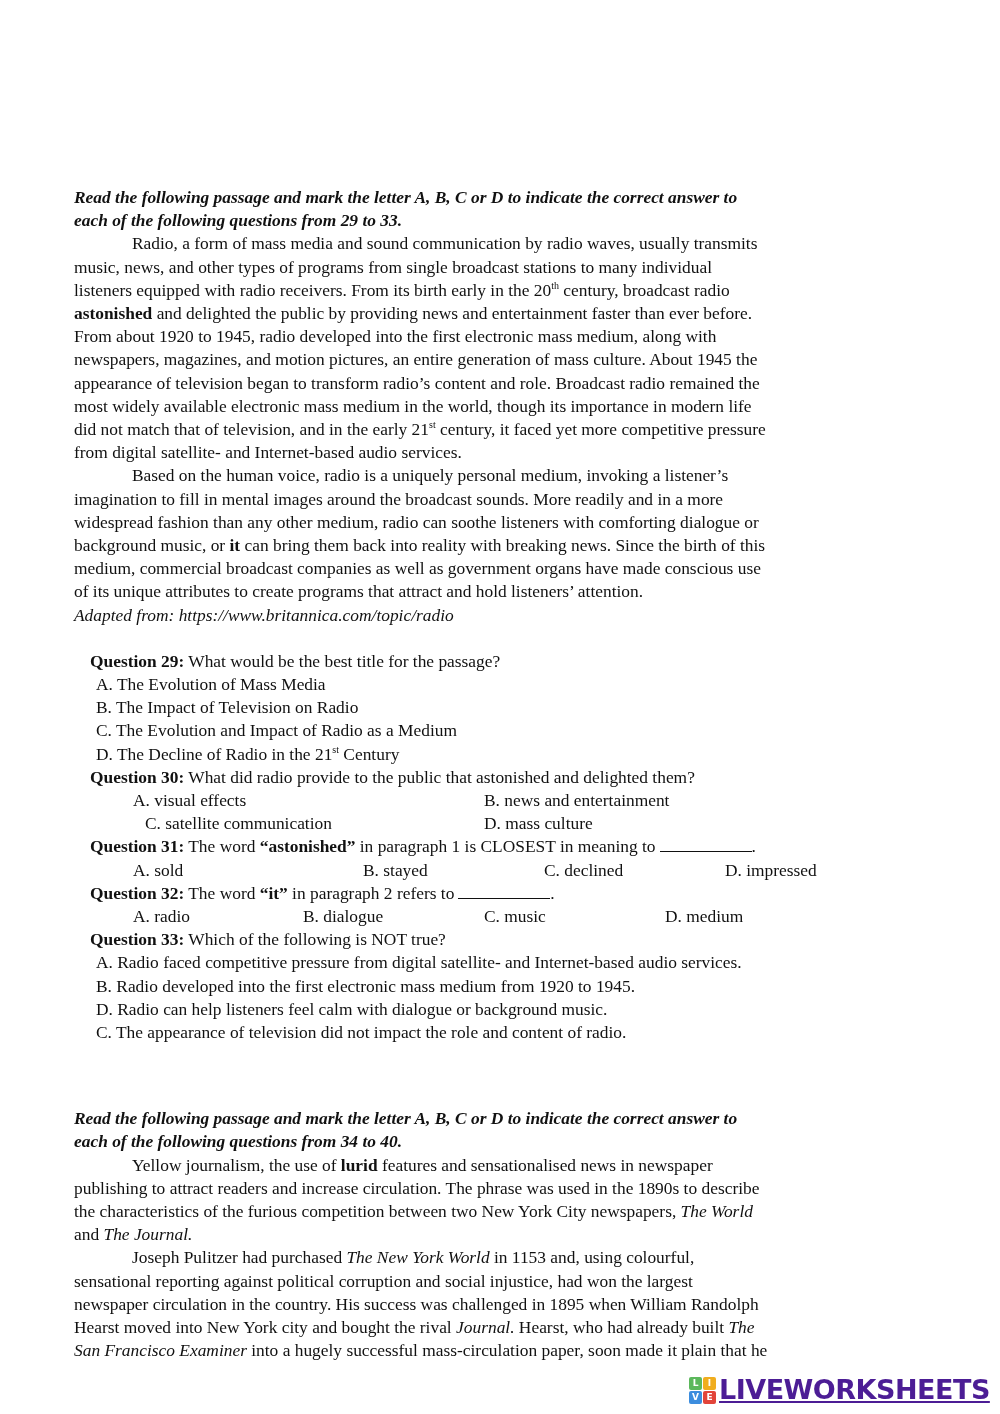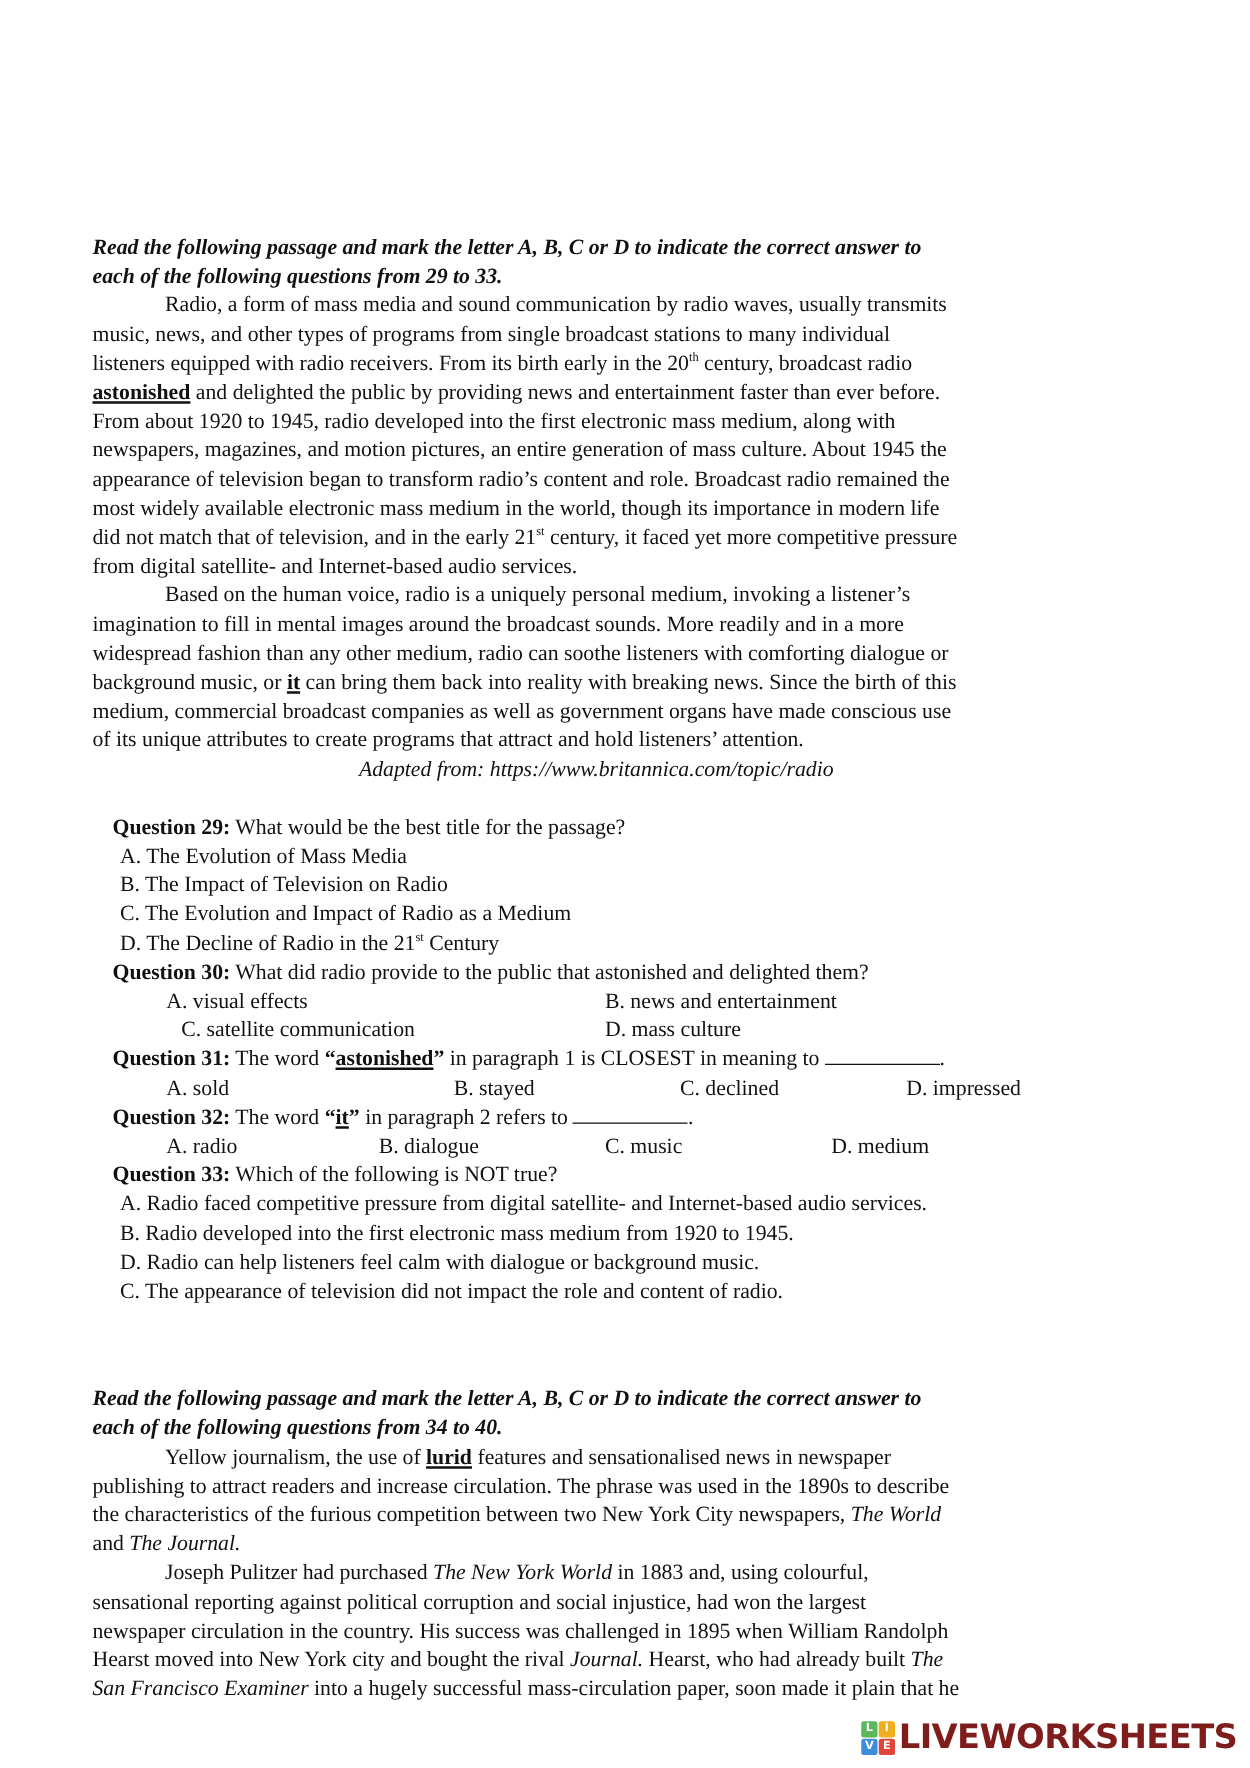--- a/index.html
+++ b/index.html
@@ -4,23 +4,23 @@
 <style>
   html, body { margin: 0; padding: 0; background: #ffffff; }
   body { width: 1000px; height: 1414px; position: relative; overflow: hidden;
          font-family: "Liberation Serif", serif; color: #111111; }
   .page { position: absolute; left: 74px; top: 146px; width: 810px;
           font-size: 17.4px; line-height: 23.2px; }
   .instr { font-weight: bold; font-style: italic; margin-top: 40px; }
   .para { text-indent: 58px; text-align: left; }
   .para .ln { display: block; }
   .para .ln:not(:first-child) { text-indent: 0; }
-  .ul-bold { font-weight: bold; text-decoration: underline; text-decoration-thickness: 2px; text-underline-offset: 2px; }
+  .ul-bold { font-weight: bold; text-decoration-thickness: 2px; text-underline-offset: 2px; }
   sup { font-size: 10px; line-height: 0; vertical-align: 7px; }
-  .source { text-align: center; font-style: italic; padding-right: 4px; }
+  .source { text-align: left; font-style: italic; padding-right: 4px; }
   .gap { height: 23px; }
   .q { display: block; margin-left: 16px; }
   .q b { font-weight: bold; }
   .opt { display: block; margin-left: 22px; }
   .opts-row { display: block; position: relative; height: 23.2px; }
   .opts-row span { position: absolute; top: 0; white-space: nowrap; }
   .blank { display: inline-block; width: 92px; border-bottom: 1px solid #111; height: 16px; vertical-align: baseline; margin-left: 4px; }
   .logo { position: absolute; left: 689px; top: 1374px; height: 32px; display: flex; align-items: center; }
   .logo-grid { display: grid; grid-template-columns: 13px 13px; grid-template-rows: 13px 13px; gap: 1px; margin-right: 3px; }
   .logo-grid span { display: flex; align-items: center; justify-content: center; color: #fff;
@@ -120,29 +120,29 @@
   </div>
 
   <div class="para">
     <span class="ln"><span>Yellow journalism, the use of </span><span class="ul-bold">lurid</span><span> features and sensationalised news in newspaper</span></span>
     <span class="ln">publishing to attract readers and increase circulation. The phrase was used in the 1890s to describe</span>
     <span class="ln"><span>the characteristics of the furious competition between two New York City newspapers, </span><i>The World</i></span>
     <span class="ln"><span>and </span><i>The Journal.</i></span>
   </div>
 
   <div class="para">
-    <span class="ln"><span>Joseph Pulitzer had purchased </span><i>The New York World</i><span> in 1883 and, using colourful,</span></span>
+    <span class="ln"><span>Joseph Pulitzer had purchased </span><i>The New York World</i><span> in 1153 and, using colourful,</span></span>
     <span class="ln">sensational reporting against political corruption and social injustice, had won the largest</span>
     <span class="ln">newspaper circulation in the country. His success was challenged in 1895 when William Randolph</span>
     <span class="ln"><span>Hearst moved into New York city and bought the rival </span><i>Journal.</i><span> Hearst, who had already built </span><i>The</i></span>
     <span class="ln"><i>San Francisco Examiner</i><span> into a hugely successful mass-circulation paper, soon made it plain that he</span></span>
   </div>
 </div>
 
 <div class="logo">
   <div class="logo-grid">
     <span style="background: rgb(92, 184, 92);">L</span>
     <span style="background: rgb(240, 173, 30);">I</span>
     <span style="background: rgb(60, 141, 222);">V</span>
     <span style="background: rgb(226, 68, 58);">E</span>
   </div>
-  <span class="logo-text" style="color: #7f1d1d;">LIVEWORKSHEETS</span>
+  <span class="logo-text" style="color: #4c1d95; text-decoration: underline;">LIVEWORKSHEETS</span>
 </div>
 
 </body></html>

